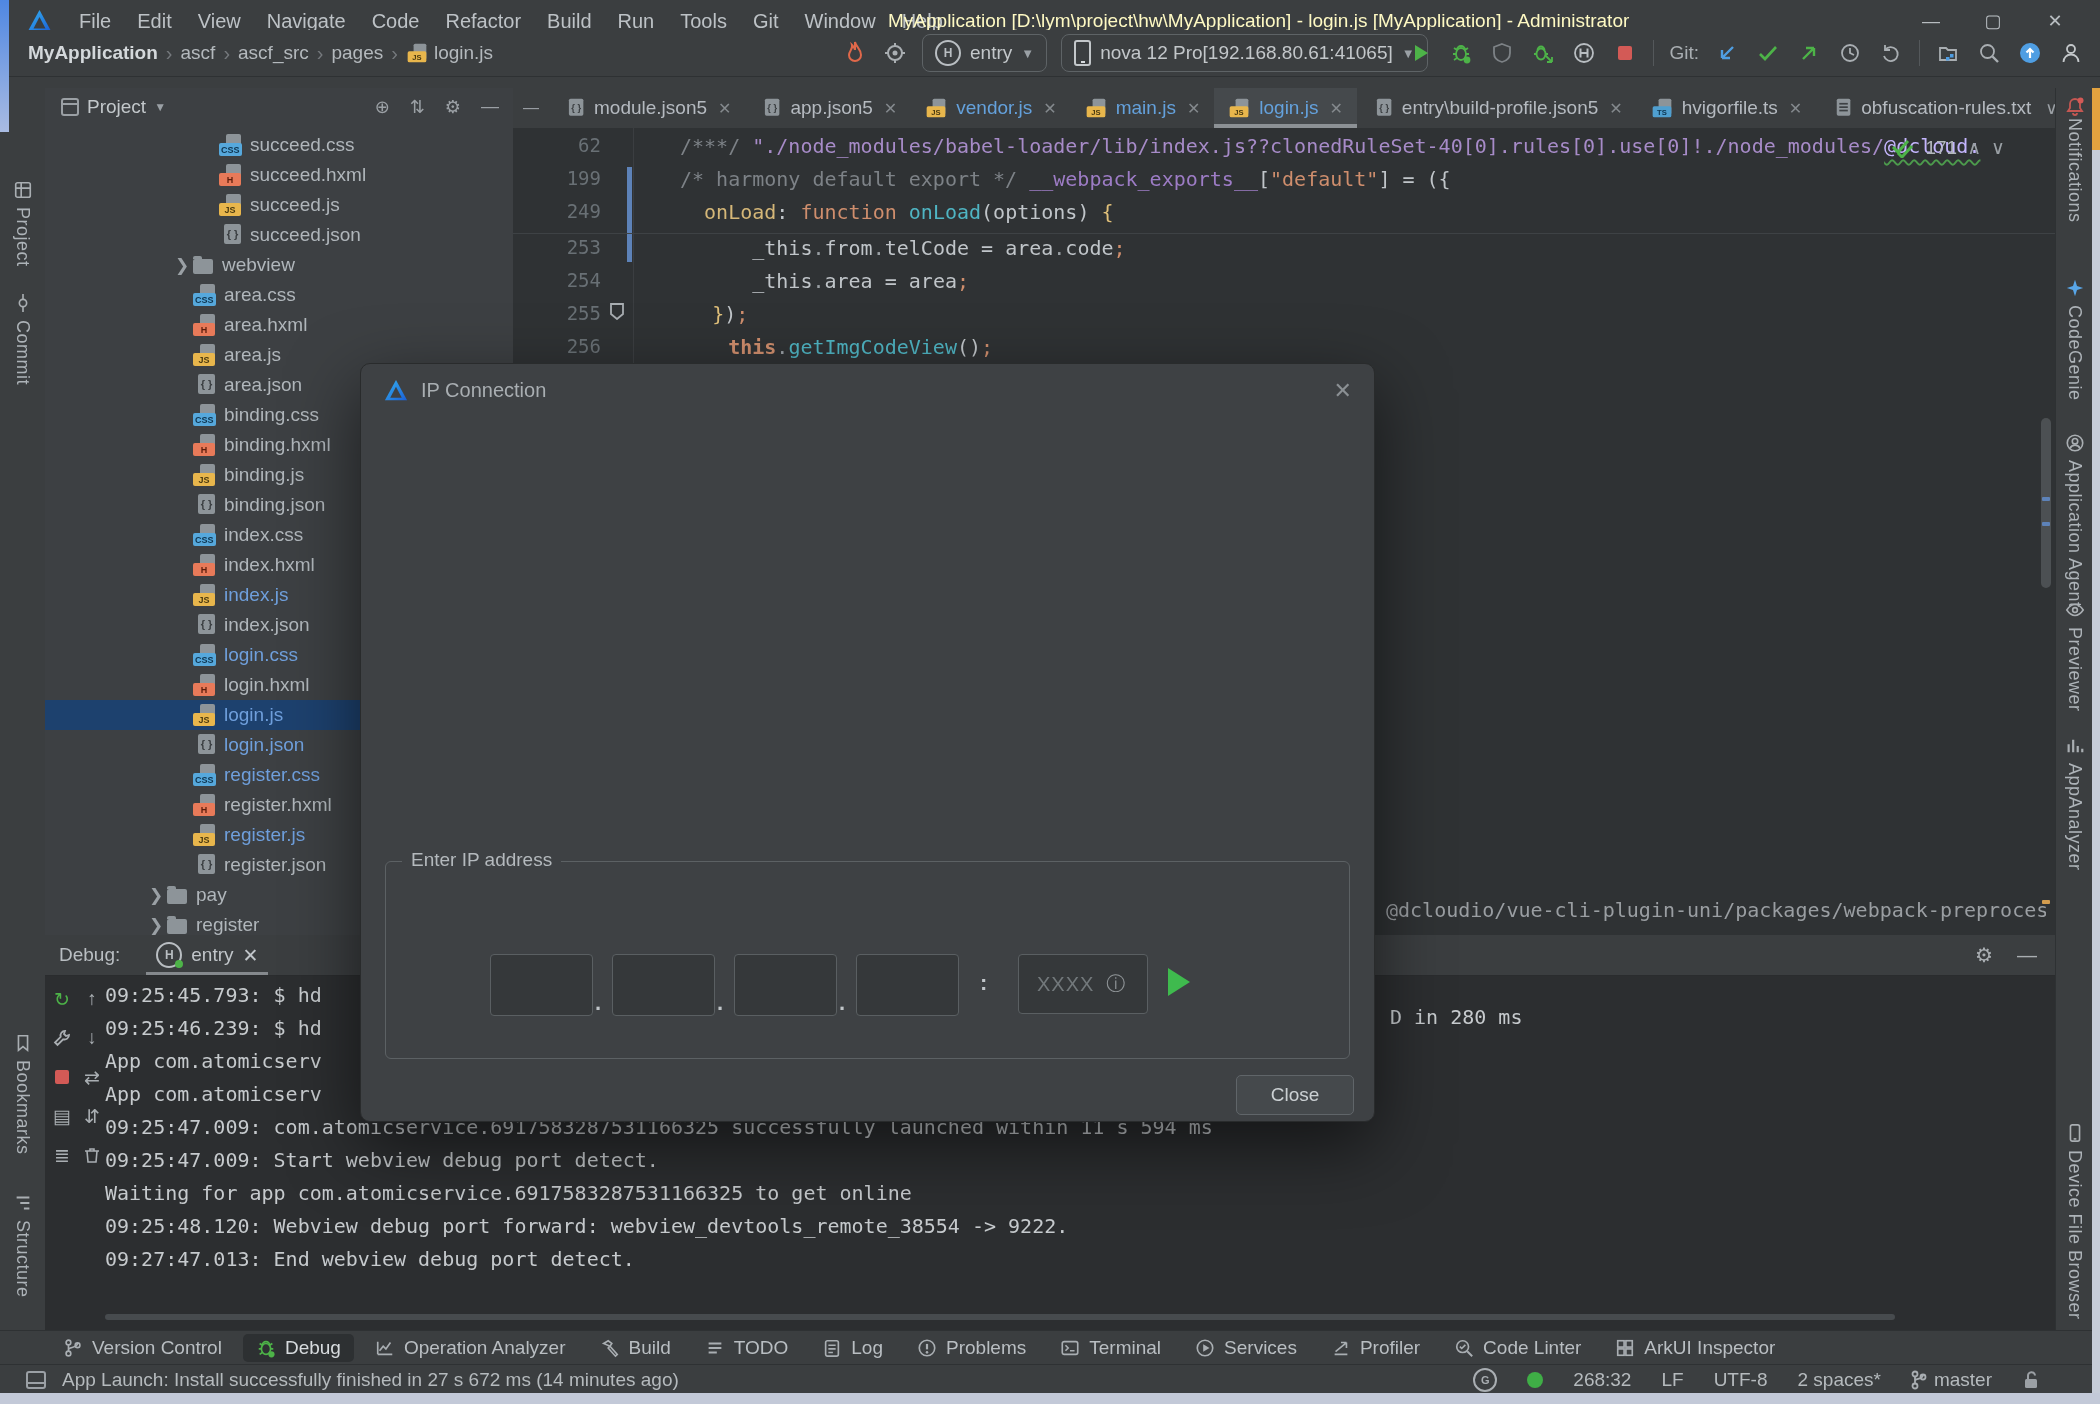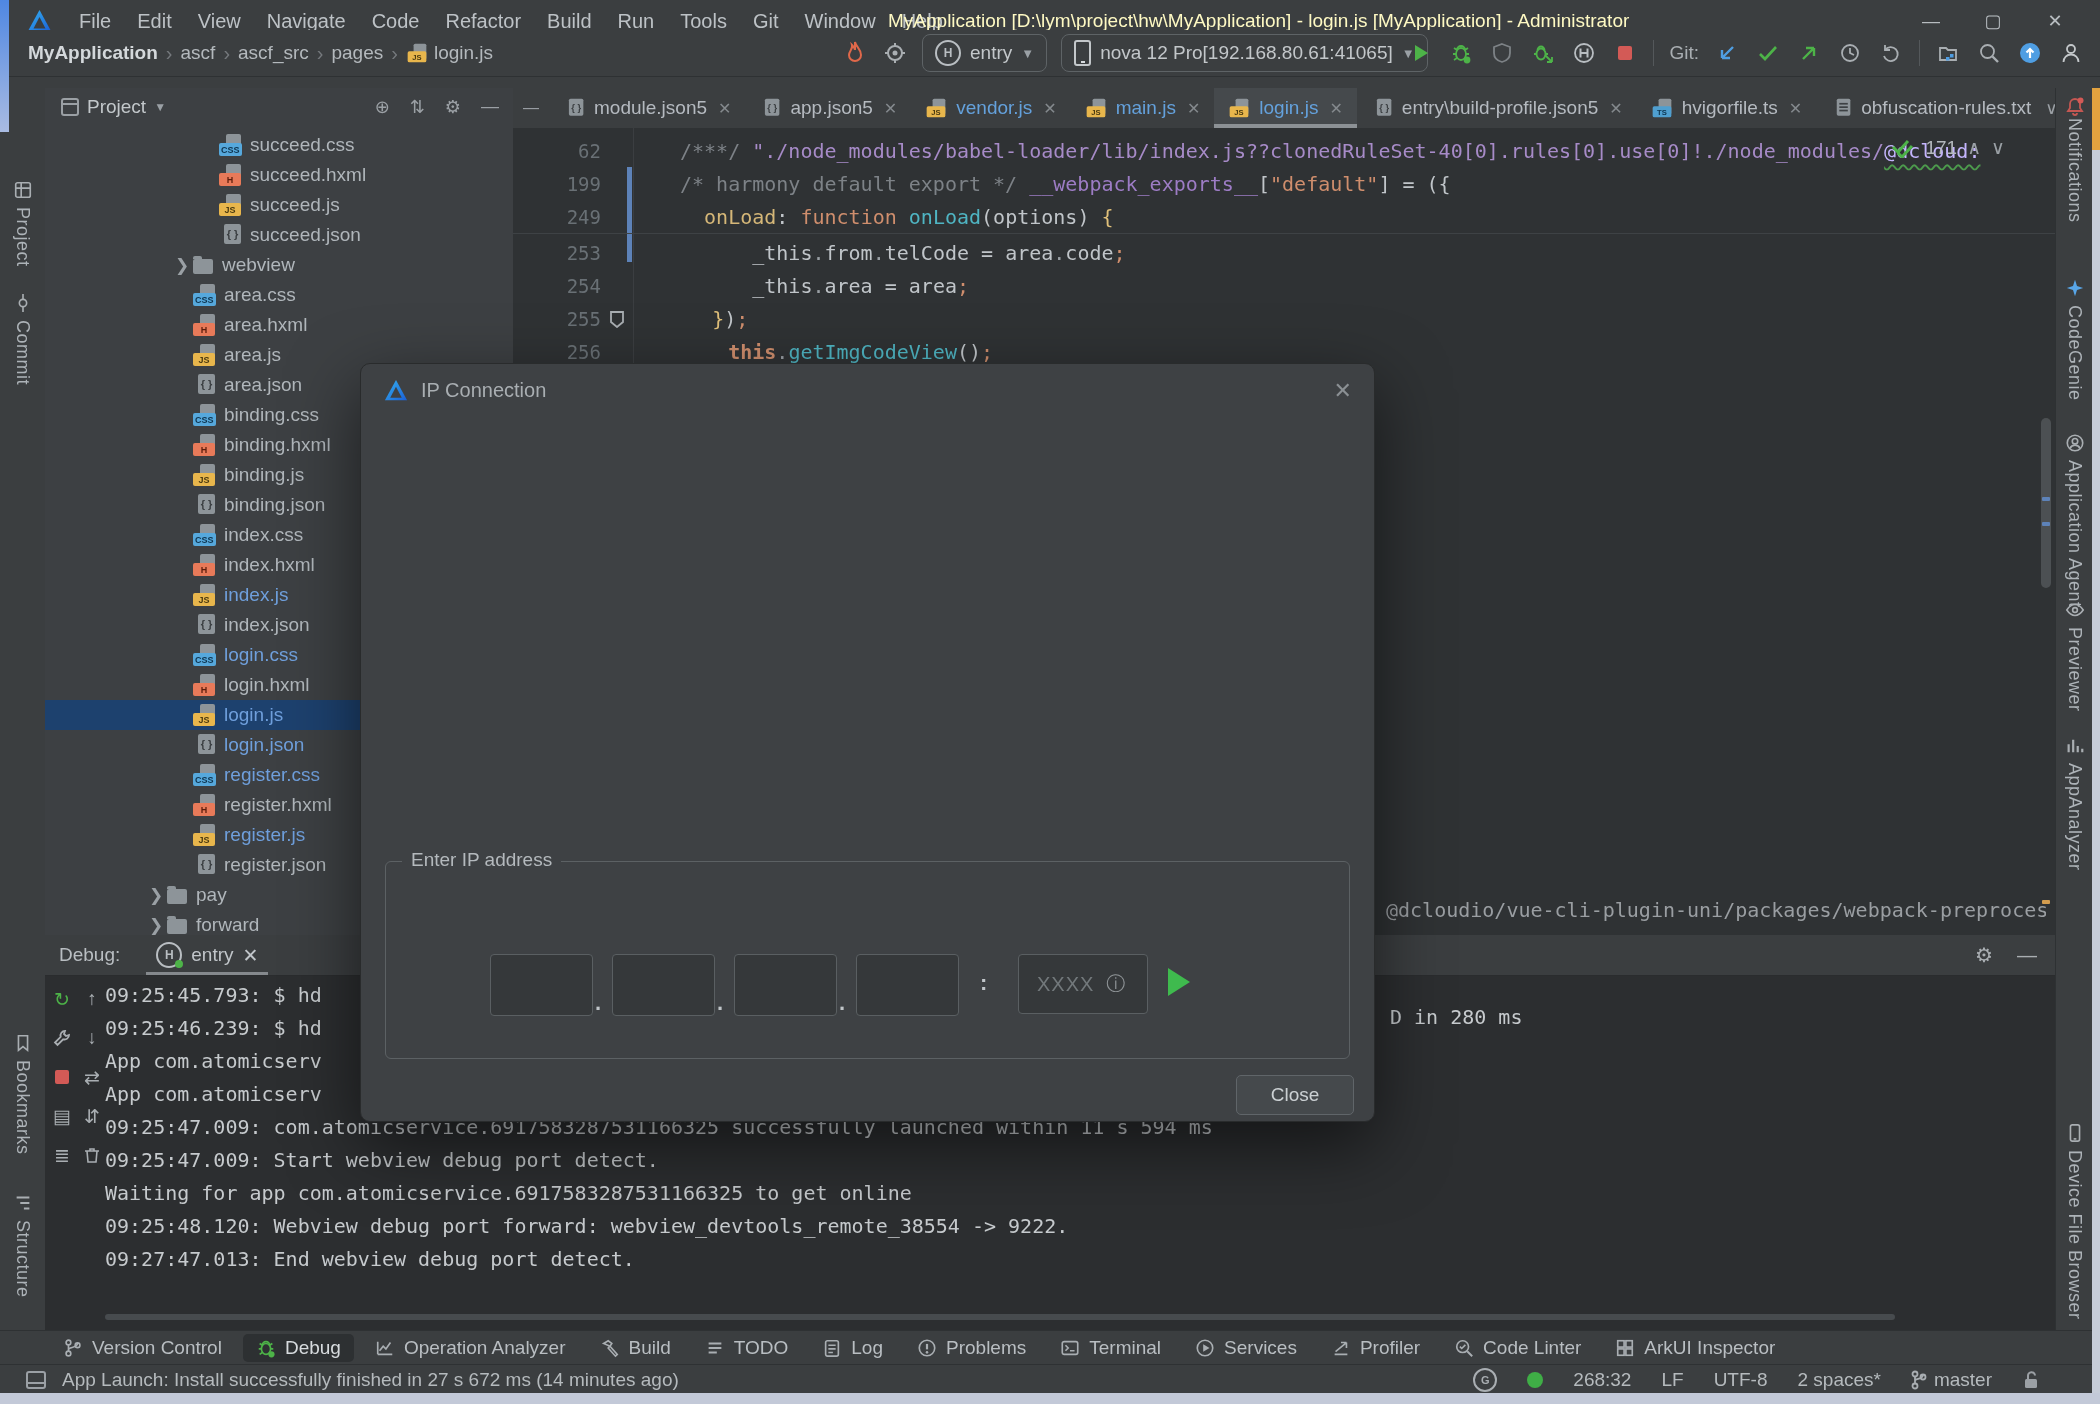--- a/index.html
+++ b/index.html
@@ -74,21 +74,21 @@
   .etab{display:flex;align-items:center;gap:9px;height:40px;padding:0 14px;font-size:19px;color:#b5bac0;position:relative;white-space:nowrap;}
   .etab.mod{color:#64a1dc;}
   .etab.active{background:#45494c;}
   .etab.active:after{content:"";position:absolute;left:0;right:0;bottom:0;height:4px;background:#8c9195;}
   .etab .x{color:#84898d;font-size:16px;margin-left:2px;}
   #tab-extras{margin-left:auto;display:flex;align-items:center;gap:16px;padding-right:12px;color:#9ba0a5;font-size:17px;}
 
   
   #editor{left:513px;top:128px;width:1542px;height:807px;background:#2f3234;overflow:hidden;}
   #gutter-sep{position:absolute;left:120px;top:0;width:1px;height:100%;background:#3b3e41;}
-  .cline{position:absolute;left:0;height:33px;display:flex;align-items:center;width:100%;}
+  .cline{position:absolute;left:0;height:33px;display:flex;align-items:flex-start;width:100%;}
   .lnum{width:88px;text-align:right;font-family:"DejaVu Sans Mono",monospace;font-size:19px;color:#697075;flex:0 0 88px;}
   .ctext{margin-left:79px;font-family:"DejaVu Sans Mono",monospace;font-size:20px;white-space:pre;}
   .tok.com{color:#7d8287;} .tok.str{color:#a78bc8;}
   .tok.strw{color:#c4b5fd;text-decoration:underline wavy #4c9b4c 2px;text-underline-offset:6px;}
   .tok.id{color:#9d7cc5;} .tok.orn{color:#cf8e6d;} .tok.prop{color:#d5b778;}
   .tok.fn{color:#4fb5c3;} .tok.pln{color:#c0c5c9;} .tok.dot{color:#9aa0a5;}
   .tok.yel{color:#e0c07a;} .tok.ths{color:#cf8e6d;font-weight:bold;}
   .fold-sep{position:absolute;left:0;width:100%;height:1px;background:#3e4245;}
   #change-bar{position:absolute;left:114px;top:39px;width:5px;height:95px;background:#5d82b8;}
   #insp-widget{position:absolute;right:50px;top:8px;display:flex;align-items:center;gap:10px;font-size:19px;color:#b3b8bc;}
@@ -576,21 +576,21 @@
         <span class="lbl">register.json</span>
       </div>
       <div class="trow" style="margin-top: 0px; padding-left: 100px;">
         <span class="chev">❯</span>
         <span class="folder-ico"></span>
         <span class="lbl">pay</span>
       </div>
       <div class="trow" style="margin-top: 0px; padding-left: 100px;">
         <span class="chev">❯</span>
         <span class="folder-ico"></span>
-        <span class="lbl">forward</span>
+        <span class="lbl">register</span>
       </div>
     </div>
 
   <div id="tabbar" class="abs">
     <span style="padding:0 10px;color:#9ba0a5;">—</span>
     <div id="tabs-mount" style="display:flex;height:40px;">
         <div class="etab">
           <span class="fi json" style="transform: scale(0.85);">
             <span class="pg">{ }</span>
           </span>

